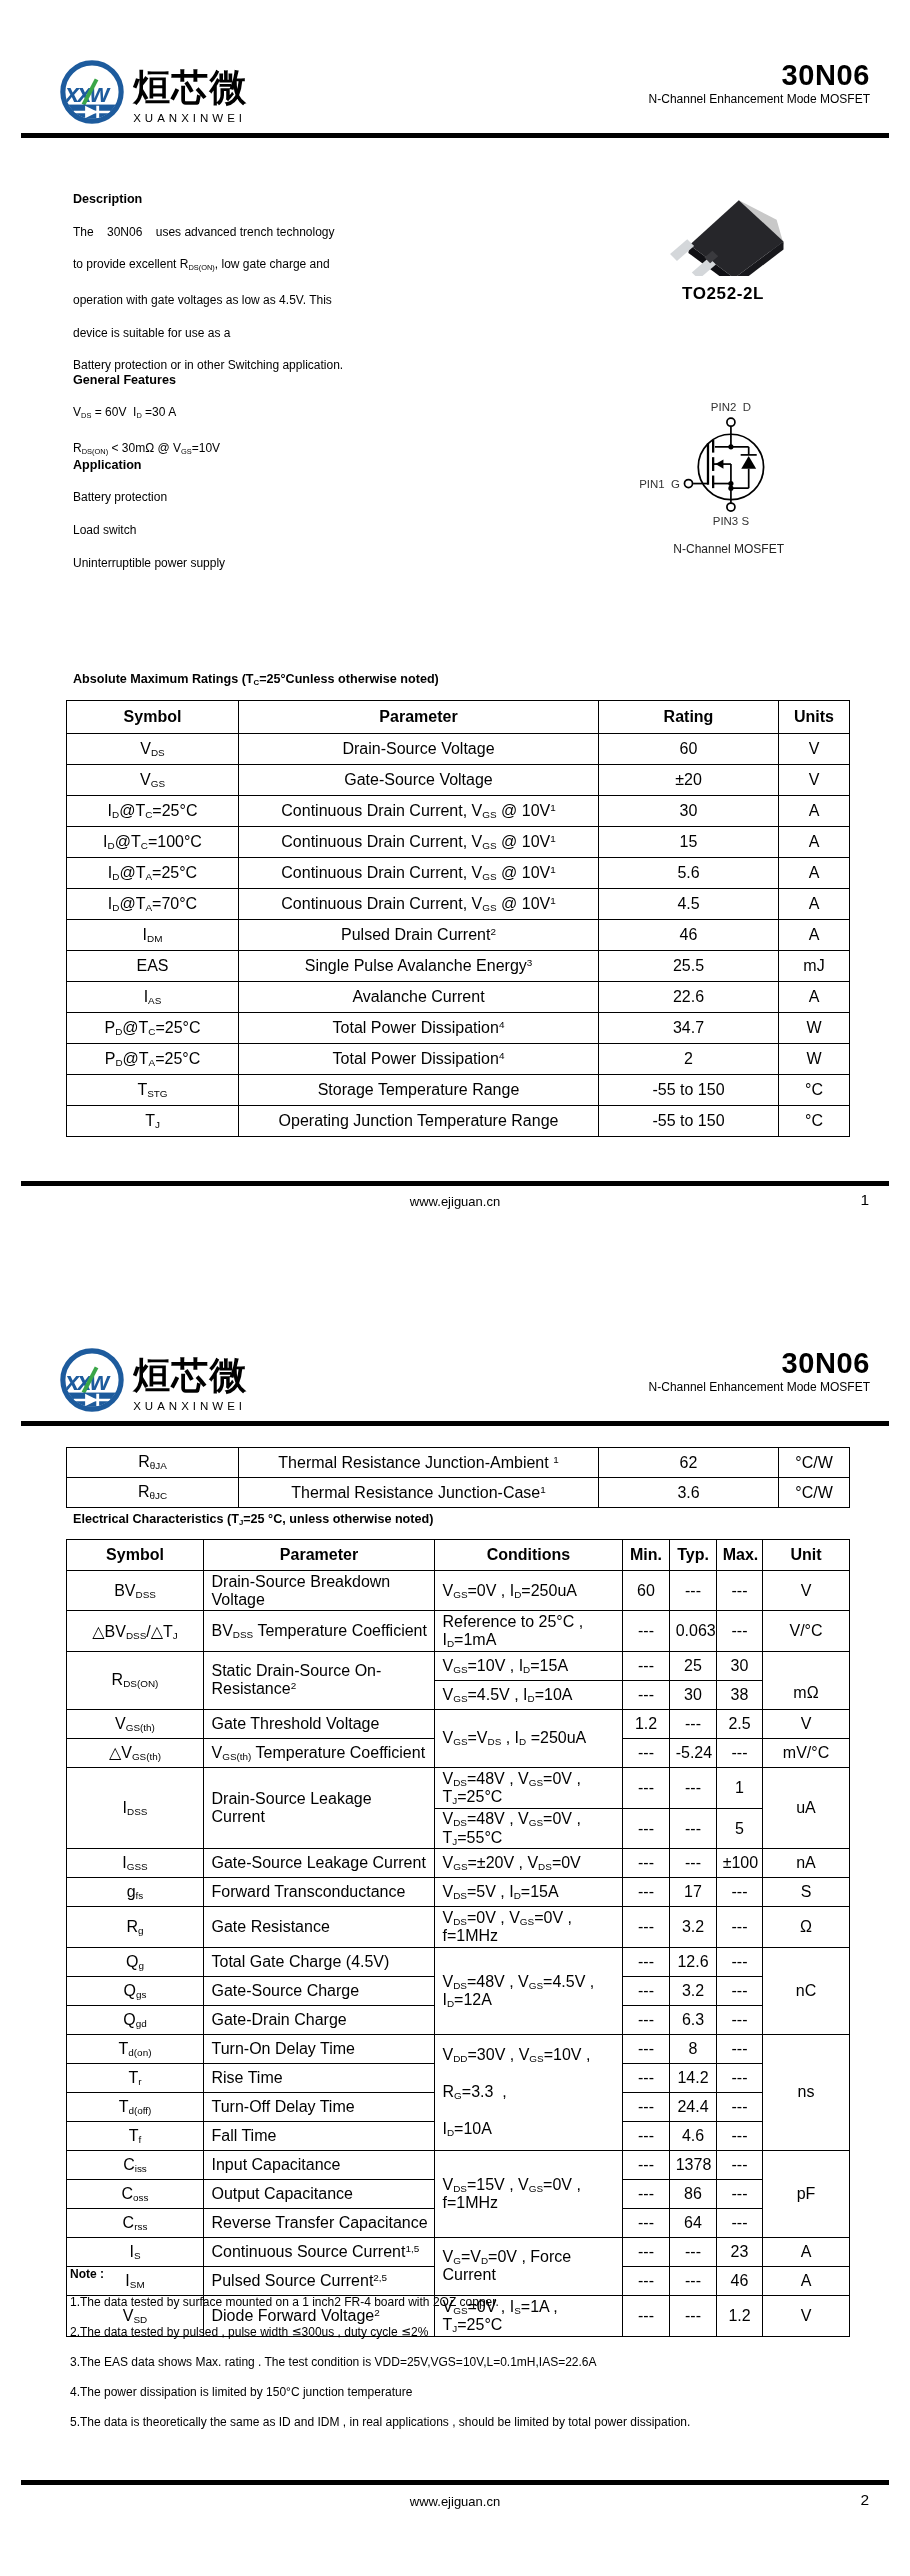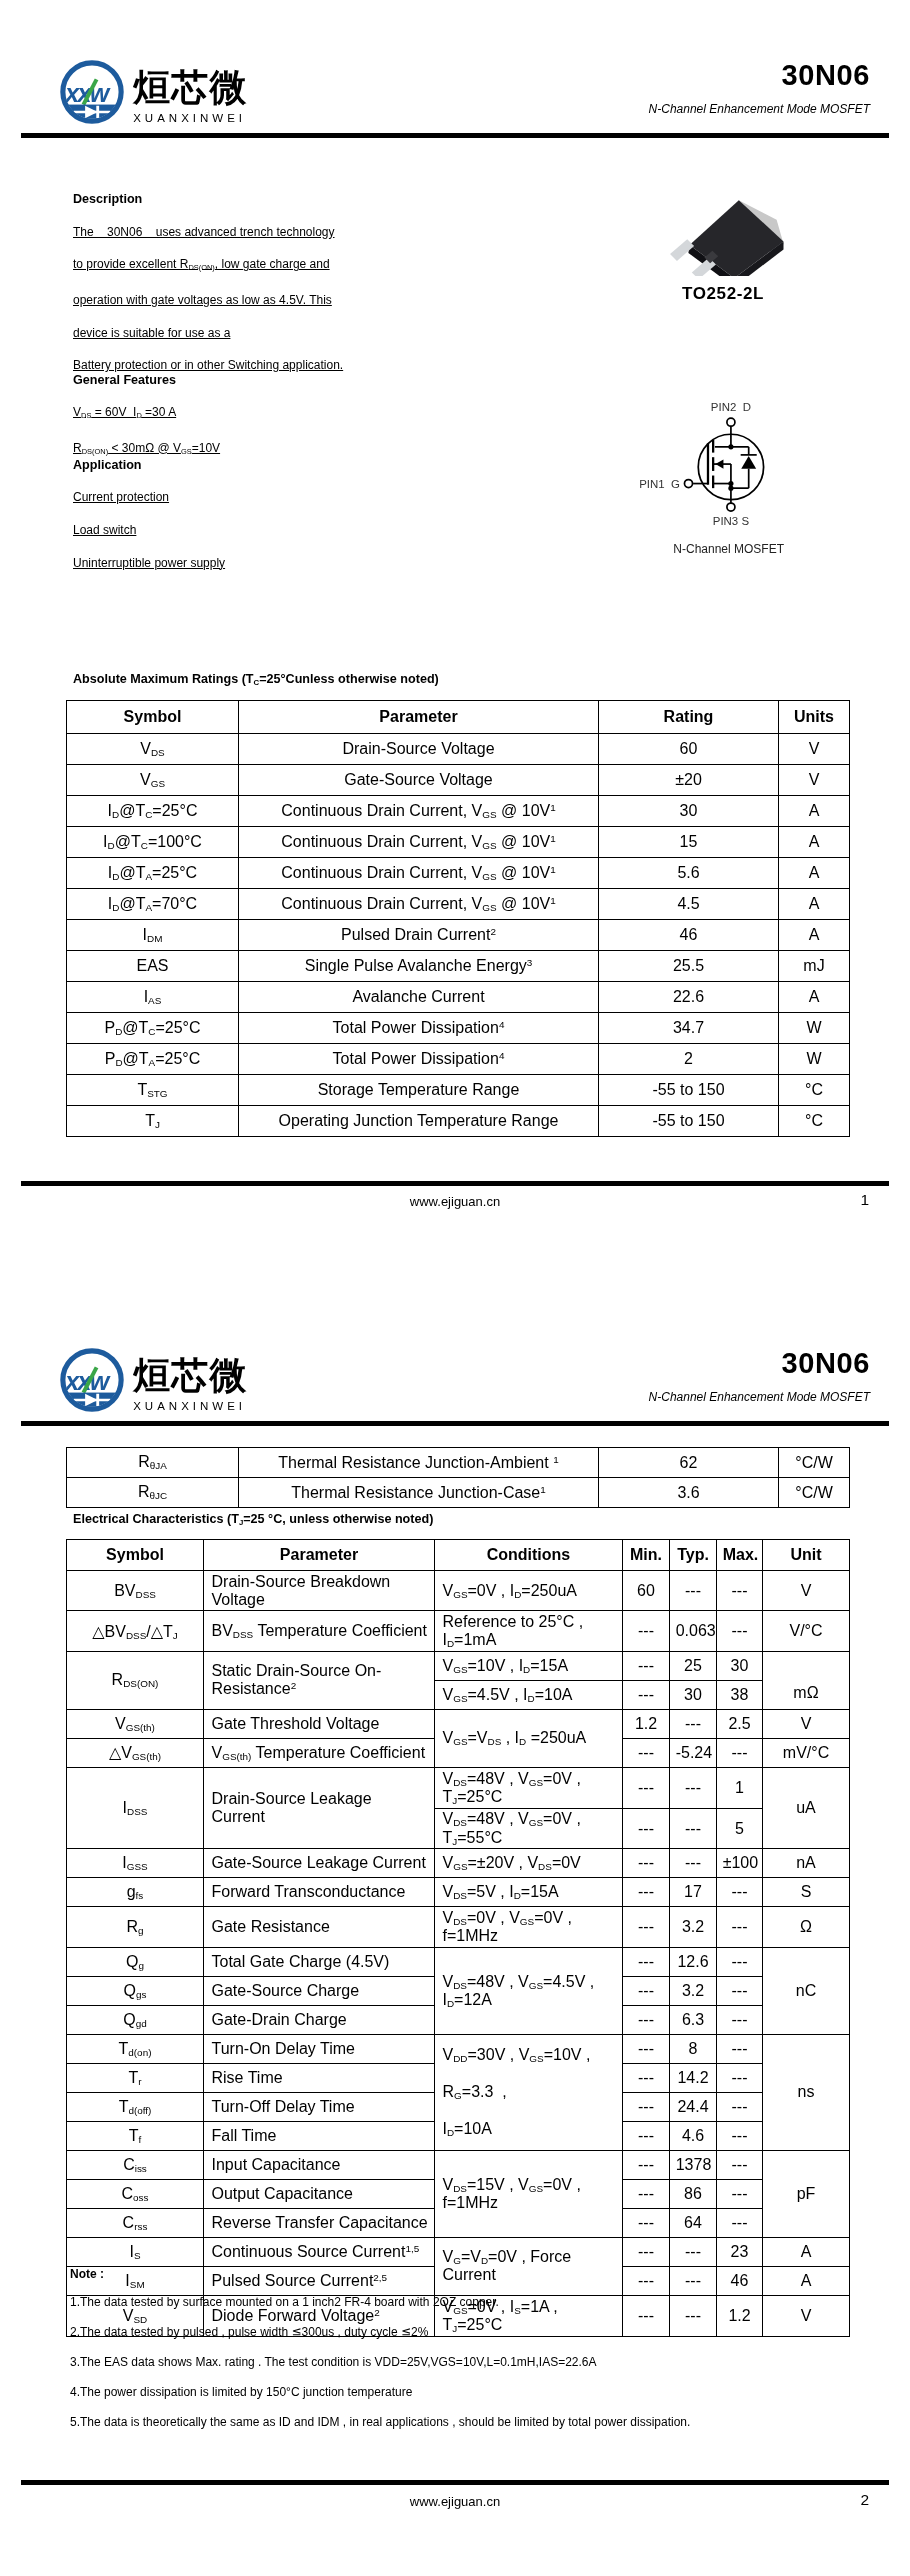--- a/index.html
+++ b/index.html
@@ -7,28 +7,28 @@
   #doc{position:relative;width:910px;height:2576px;background:#fff;overflow:hidden;}
   .page{position:absolute;left:0;width:910px;height:1288px;background:#fff;overflow:hidden;}
   #p1{top:0;} #p2{top:1288px;}
 
   
   .hdr-logo{position:absolute;left:60px;top:60px;display:flex;align-items:flex-start;gap:9.2px;}
   .logo-names .cn{font-size:37px;font-weight:700;line-height:1;letter-spacing:1.1px;margin-top:9.2px;}
   .logo-names .en{font-size:11.5px;font-weight:500;letter-spacing:4px;margin-top:5.7px;}
   .part-block{position:absolute;right:40px;top:60px;text-align:right;}
   .part{font-size:29px;font-weight:600;letter-spacing:0.6px;line-height:1.1;}
-  .part-sub{font-size:12px;font-weight:400;margin-top:10px;font-style:italic;}
+  .part-sub{font-size:12px;font-weight:400;margin-top:0;}
   .rule{position:absolute;left:20.7px;right:20.7px;height:5.2px;background:#000;}
   .hdr-rule{top:133px;}
 
   
   .desc{position:absolute;left:73px;top:164px;width:470px;font-size:12px;margin-top:28px;}
   .desc h3,.sec{font-size:12.6px;font-weight:700;margin:0;}
-  .desc p{margin:19px 0 0 0;line-height:13.8px;text-decoration:underline;}
+  .desc p{margin:19px 0 0 0;line-height:13.8px;}
   .desc p.first{margin-top:19.5px;}
   .mt48{margin-top:27.5px;} .mt53{margin-top:30px;} .mt46{margin-top:26px;} .mt36{margin-top:20.7px;} .mt30{margin-top:17px;}
 
   
   .rcol{position:absolute;left:597px;top:172px;width:252px;height:574px;}
   .pkg-svg{position:absolute;left:57px;top:11.5px;width:149px;height:92px;}
   .pkg-name{position:absolute;left:0;top:112px;width:100%;text-align:center;font-size:17px;font-weight:700;letter-spacing:0.6px;}
   .mos-svg{position:absolute;left:29px;top:229px;width:172px;height:129px;}
   .mos-cap{position:absolute;left:5.7px;top:370px;width:252px;text-align:center;font-size:12px;color:#222;}
 
@@ -108,21 +108,21 @@
       <p>to provide excellent R<sub>DS(ON)</sub>, low gate charge and</p>
       <p>operation with gate voltages as low as 4.5V. This</p>
       <p>device is suitable for use as a</p>
       <p>Battery protection or in other Switching application.</p>
 
       <h3 class="sec mt48">General Features</h3>
       <p class="mt30">V<sub>DS</sub> = 60V&nbsp;&nbsp;I<sub>D</sub> =30 A</p>
       <p class="mt53">R<sub>DS(ON)</sub> &lt; 30mΩ @ V<sub>GS</sub>=10V</p>
 
       <h3 class="sec mt48">Application</h3>
-      <p class="mt48">Current protection</p>
+      <p class="mt48">Battery protection</p>
       <p class="mt46">Load switch</p>
       <p class="mt36">Uninterruptible power supply</p>
     </div>
 
     <div class="rcol">
       <svg class="pkg-svg" viewBox="0 0 260 160">
         <polygon points="148,28 214,62 226,104 216,112 146,44" fill="#c8c8c8"></polygon>
         <polygon points="196,92 226,104 214,122 188,108" fill="#8e9296"></polygon>
         <polygon points="62,106 148,28 226,100 140,164" fill="#26262a"></polygon>
         <polygon points="62,106 140,164 138,178 60,120" fill="#101014"></polygon>

